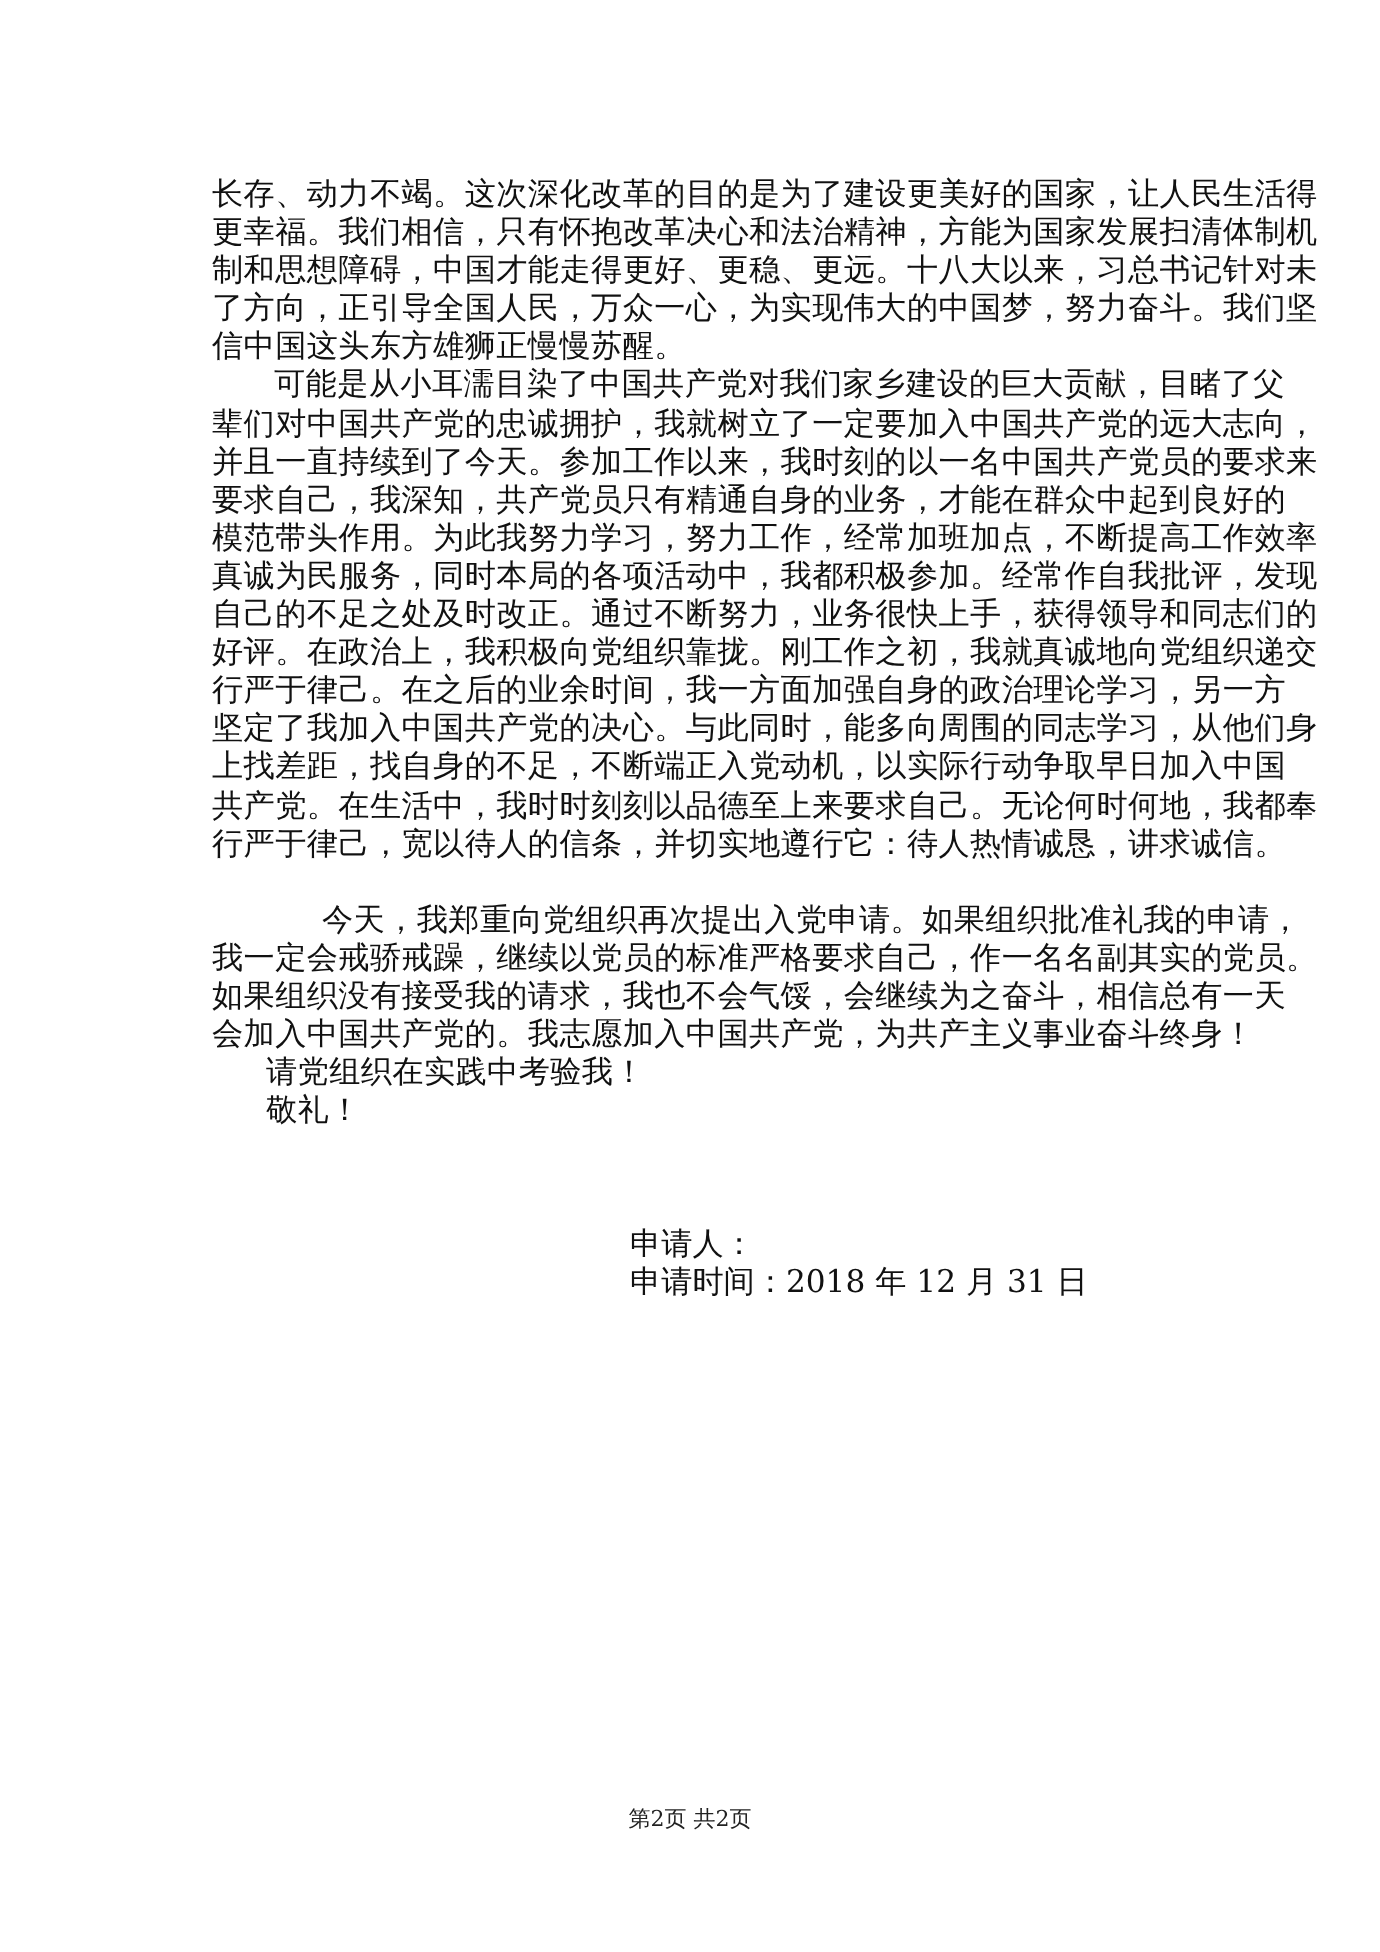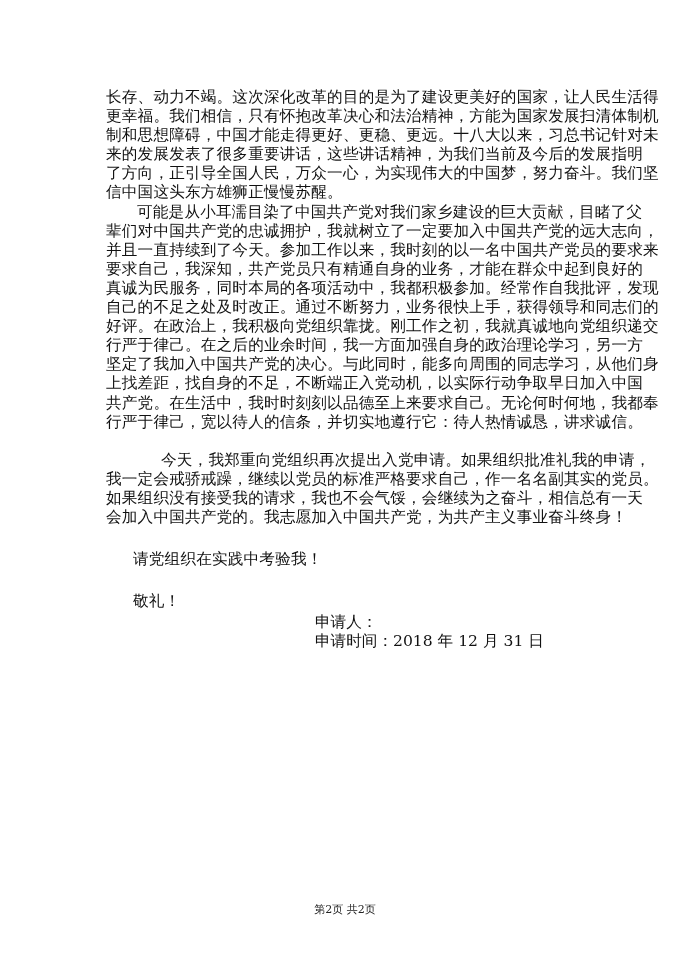--- a/index.html
+++ b/index.html
@@ -6,45 +6,45 @@
   body { width:690px; height:976px; position:relative; overflow:hidden;
          font-family:"DejaVu Serif","Liberation Serif",serif; color:#111; }
   .page { position:absolute; left:0; top:0; width:562px; height:976px; background:#fff; }
   .body-text { position:absolute; left:106px; width:484px; top:88px; }
   .line { font-size:15.6px; line-height:19.1px; height:19.1px; white-space:nowrap;
           letter-spacing:0.2px; text-align:justify; text-align-last:justify; }
   .line.last { text-align-last:left; }
   .indent1 { padding-left:31px; }
   .indent2 { padding-left:55px; }
   .gap { height:19px; }
-  .closing { padding-left:27px; text-align-last:left;margin-top:23px; }
+  .closing { padding-left:27px; text-align-last:left; }
   .sig { position:absolute; left:315px; font-size:15.6px; line-height:19.1px; white-space:nowrap; }
   .footer { position:absolute; left:0; width:690px; top:902px; text-align:center;
             font-size:11px; color:#222; }
 </style>
 </head>
 <body>
 
 <div class="page">
   <div class="body-text">
 
     <div>
       <div class="line">长存、动力不竭。这次深化改革的目的是为了建设更美好的国家，让人民生活得</div>
       <div class="line">更幸福。我们相信，只有怀抱改革决心和法治精神，方能为国家发展扫清体制机</div>
       <div class="line">制和思想障碍，中国才能走得更好、更稳、更远。十八大以来，习总书记针对未</div>
-      <div class="line">来的发展发表了很多重要讲话，这些讲话精神，为我们当前及今后的发展指明</div>
       <div class="line">了方向，正引导全国人民，万众一心，为实现伟大的中国梦，努力奋斗。我们坚</div>
       <div class="line last">信中国这头东方雄狮正慢慢苏醒。</div>
     </div>
 
     <div>
       <div class="line indent1">可能是从小耳濡目染了中国共产党对我们家乡建设的巨大贡献，目睹了父</div>
       <div class="line">辈们对中国共产党的忠诚拥护，我就树立了一定要加入中国共产党的远大志向，</div>
       <div class="line">并且一直持续到了今天。参加工作以来，我时刻的以一名中国共产党员的要求来</div>
       <div class="line">要求自己，我深知，共产党员只有精通自身的业务，才能在群众中起到良好的</div>
+      <div class="line">模范带头作用。为此我努力学习，努力工作，经常加班加点，不断提高工作效率</div>
       <div class="line">真诚为民服务，同时本局的各项活动中，我都积极参加。经常作自我批评，发现</div>
       <div class="line">自己的不足之处及时改正。通过不断努力，业务很快上手，获得领导和同志们的</div>
       <div class="line">好评。在政治上，我积极向党组织靠拢。刚工作之初，我就真诚地向党组织递交</div>
       <div class="line">行严于律己。在之后的业余时间，我一方面加强自身的政治理论学习，另一方</div>
       <div class="line">坚定了我加入中国共产党的决心。与此同时，能多向周围的同志学习，从他们身</div>
       <div class="line">上找差距，找自身的不足，不断端正入党动机，以实际行动争取早日加入中国</div>
       <div class="line">共产党。在生活中，我时时刻刻以品德至上来要求自己。无论何时何地，我都奉</div>
       <div class="line last">行严于律己，宽以待人的信条，并切实地遵行它：待人热情诚恳，讲求诚信。</div>
     </div>
 

